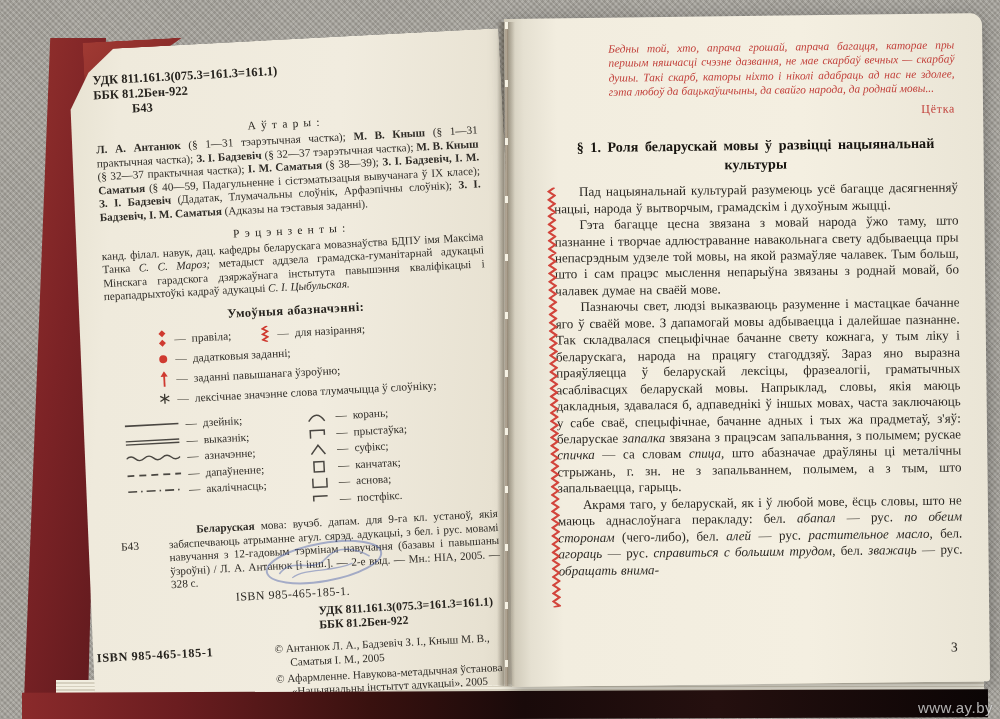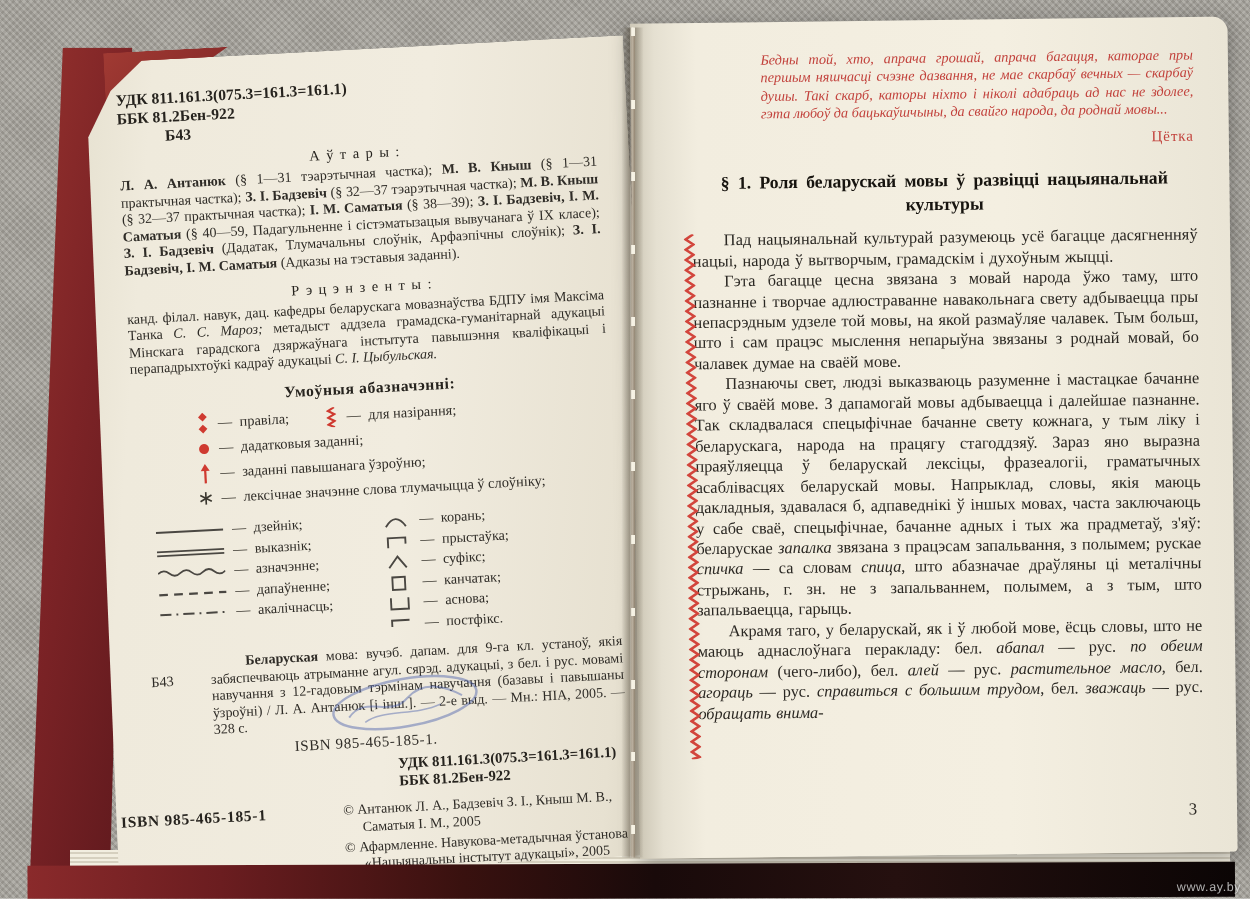--- a/index.html
+++ b/index.html
@@ -89,21 +89,21 @@
     text-indent:25px;word-spacing:.8px;color:#2b2823;}
   .zz-margin{position:absolute;left:-7px;top:3px;}
   .zz path{fill:none;stroke:#d2453c;stroke-width:2.1px;}
   .zz-small path{fill:none;stroke:#cf3a30;stroke-width:1.7px;}
   .pagenum{position:absolute;right:32px;bottom:26px;font-size:13.5px;color:#2b2823;}
 
   
   .stamp path,.stamp ellipse{stroke:#3d55a8;fill:none;}
 
   .watermark{position:absolute;right:7px;bottom:3px;z-index:9;
-    font-family:"Liberation Sans","DejaVu Sans",sans-serif;font-size:10px;
+    font-family:"Liberation Sans","DejaVu Sans",sans-serif;font-size:15px;
     color:#dcdcdc;opacity:.8;letter-spacing:.5px;text-shadow:0 0 2px rgba(0,0,0,.6);}
 </style>
 </head>
 <body>
 
 <div class="scene">
   <div class="fabric"></div>
   <div class="cover-left"></div>
   <div class="cover-corner"></div>
   <div class="page-edges-bottom"></div>

